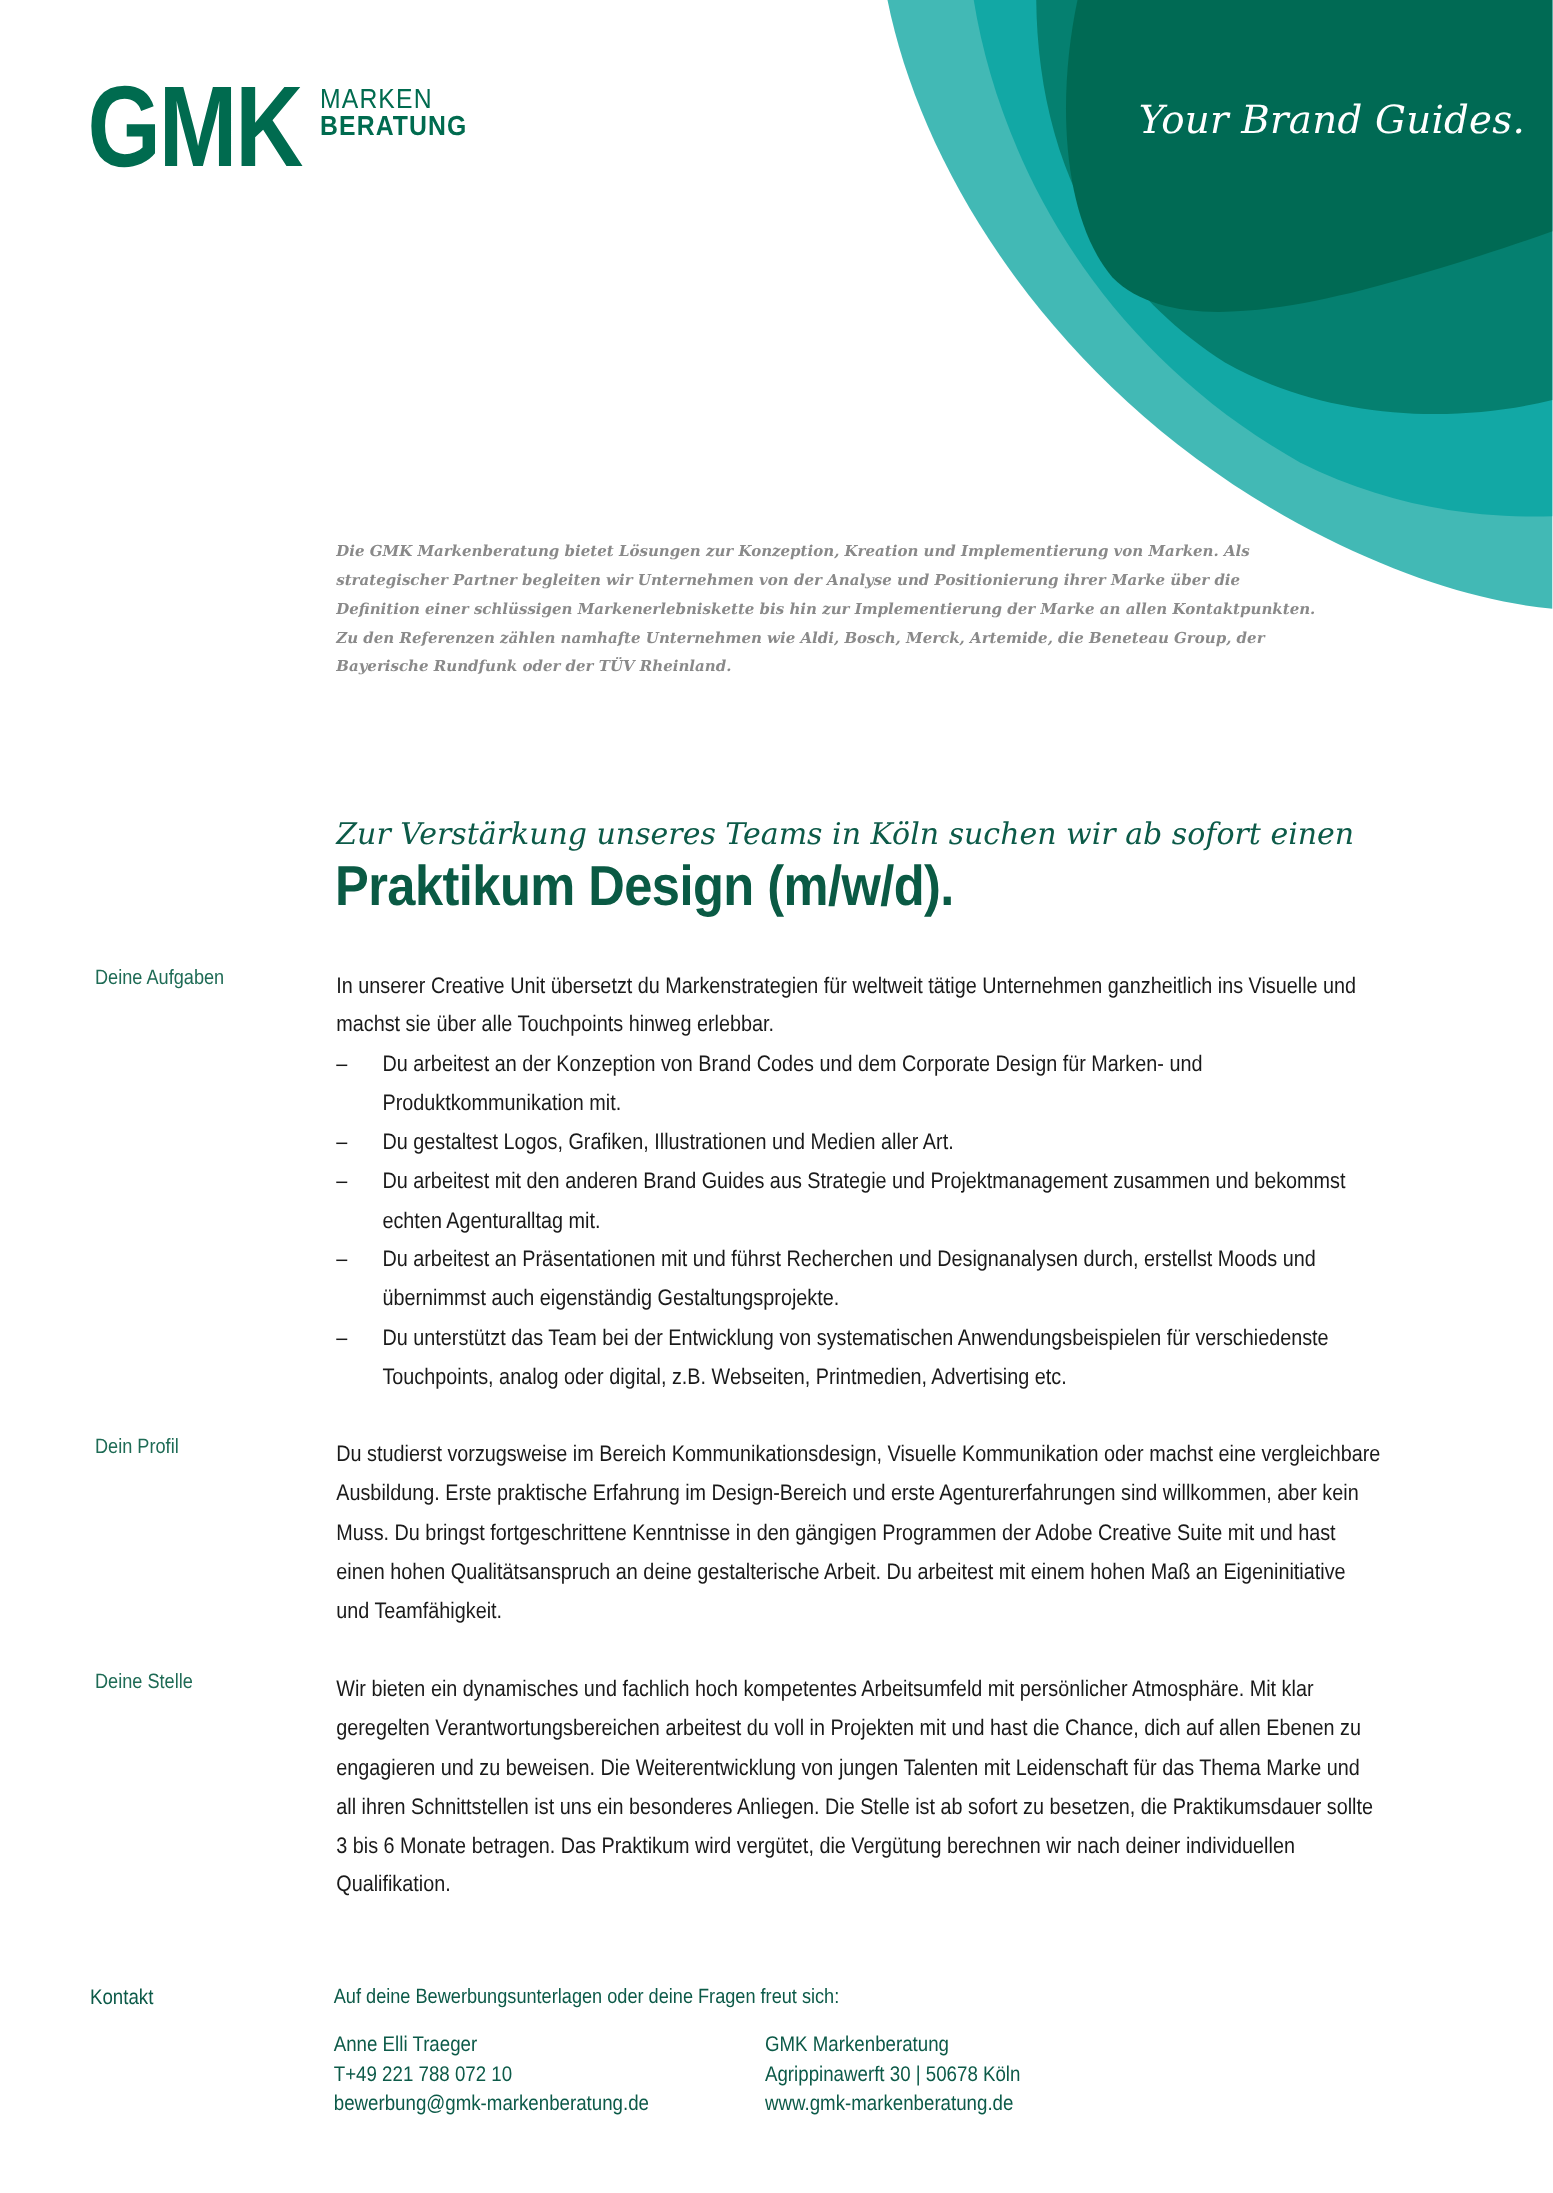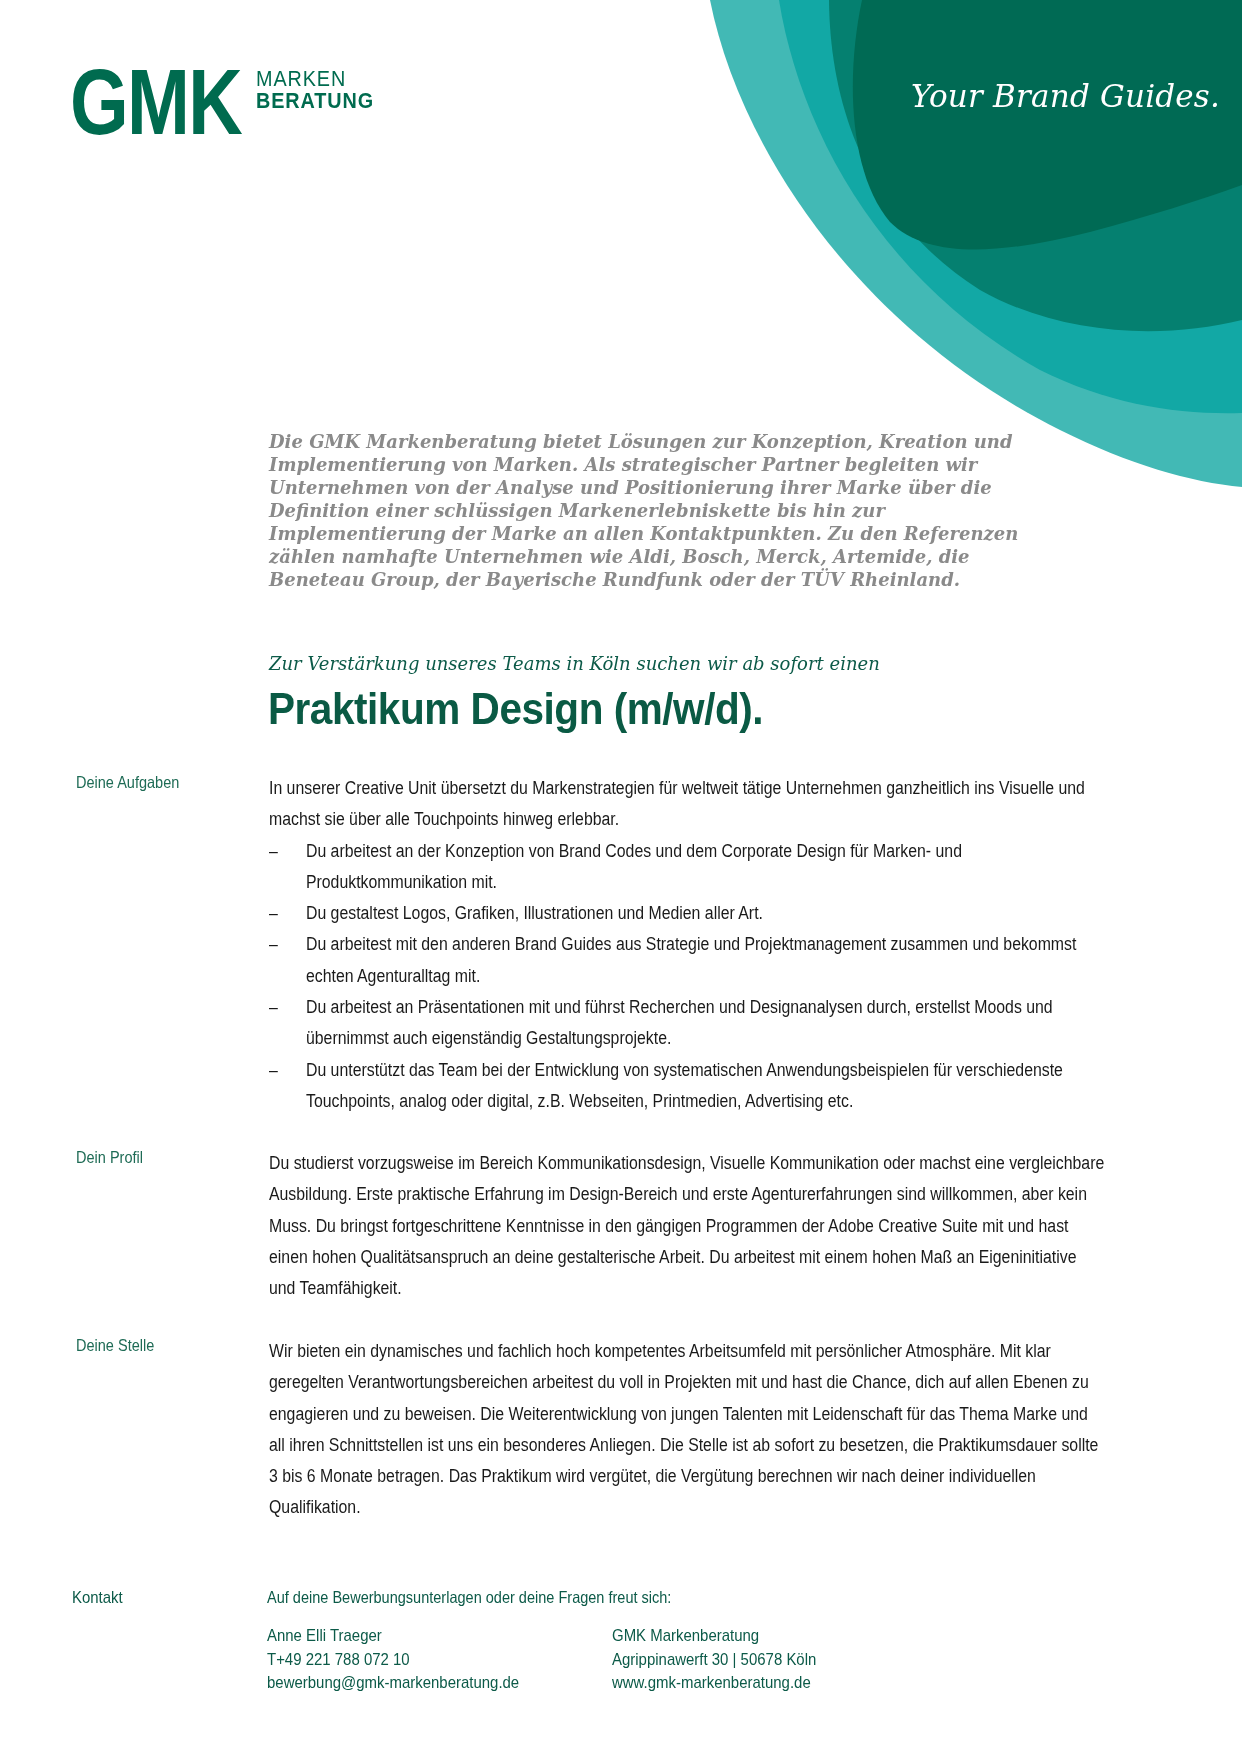--- a/index.html
+++ b/index.html
@@ -11,24 +11,24 @@
       letter-spacing: 0.2px; }
     .logo { position: absolute; left: 70px; top: 62px; display: flex; align-items: center; }
     .logo-main { font-family: "Liberation Sans", sans-serif; font-weight: bold; font-size: 92px;
       line-height: 80px; color: #006b4f; transform: scaleX(0.82); transform-origin: left top;
       letter-spacing: -2px; height: 82px; }
     .logo-sub { position: absolute; left: 186px; top: 6px; font-size: 22px; line-height: 22px;
       color: #006b4f; letter-spacing: 1px; transform: scaleX(0.9); transform-origin: left top; }
     .logo-sub .l1 { font-weight: normal; }
     .logo-sub .l2 { font-weight: bold; }
     .intro { position: absolute; left: 269px; top: 430px; width: 790px;
-      font-family: "DejaVu Serif", serif; font-style: italic; font-weight: bold; font-size: 18px;
+      font-family: "DejaVu Serif", serif; font-style: italic; font-weight: bold; font-size: 12px;
       line-height: 23px; color: #8a8a8a; }
     .lead { position: absolute; left: 269px; top: 653px; font-family: "DejaVu Serif", serif;
-      font-style: italic; font-size: 18px; color: #0c5a48; }
+      font-style: italic; font-size: 24px; color: #0c5a48; }
     .title { position: absolute; left: 268px; top: 683px; font-family: "Liberation Sans", sans-serif;
       font-weight: bold; font-size: 45px; color: #0a5a44; transform: scaleX(0.9);
       transform-origin: left top; letter-spacing: -0.5px; }
     .section { position: absolute; left: 0; width: 1242px; }
     .sec-label { position: absolute; left: 76px; top: 0; font-size: 16.5px; color: #1e6b55;
       transform: scaleX(0.88); transform-origin: left top; }
     .sec-body { position: absolute; left: 269px; top: 0; width: 840px; font-size: 18px;
       line-height: 31.3px; color: #1a1a1a; transform: scaleX(0.88); transform-origin: left top; }
     .sec-body p { margin: 0; width: 950px; }
     .bullets { list-style: none; margin: 0; padding: 0; width: 950px; }

